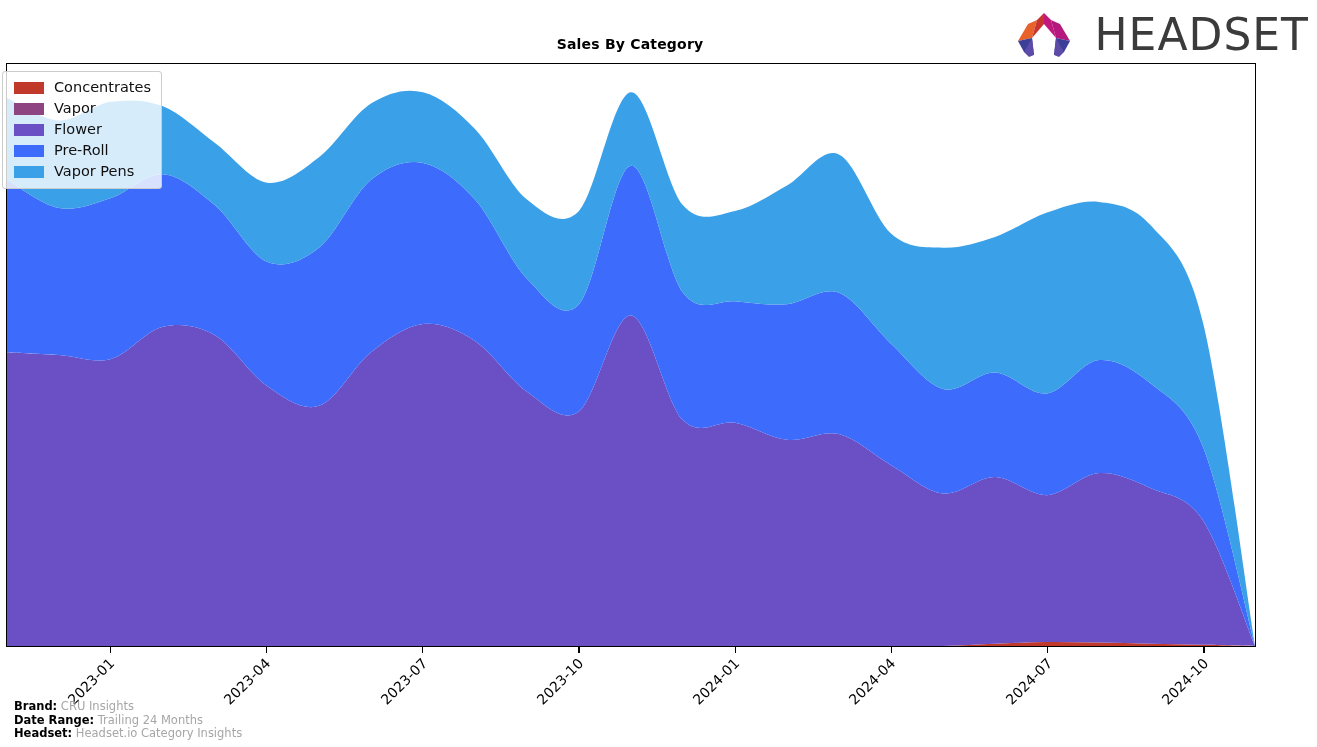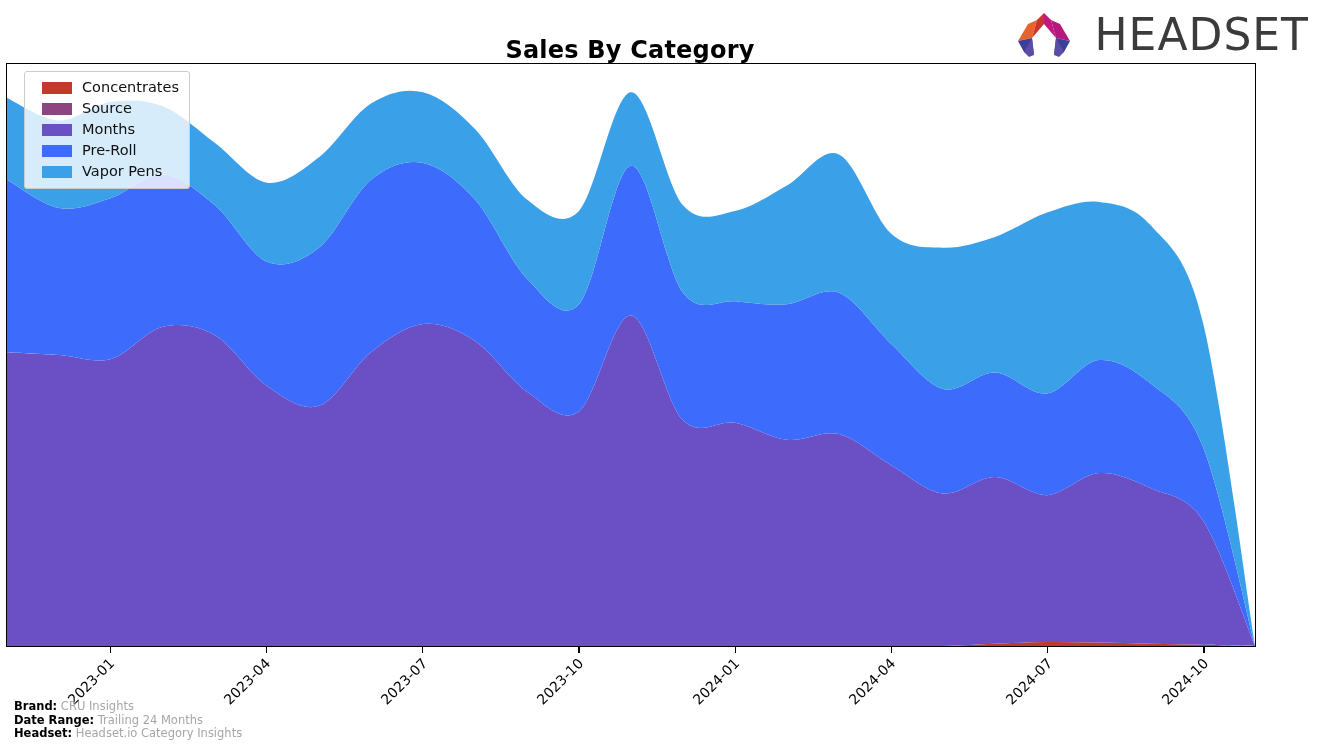--- a/index.html
+++ b/index.html
@@ -16,21 +16,21 @@
     overflow: hidden;
   }
 
   
   #chart-title {
     position: absolute;
     left: 0;
     top: 36px;
     width: 1260px;
     text-align: center;
-    font-size: 24px;
+    font-size: 14px;
     font-weight: bold;
     color: #000000;
     letter-spacing: 0.2px;
   }
 
   #brand-logo {
     position: absolute;
     right: 8px;
     top: 8px;
     height: 54px;
@@ -58,26 +58,26 @@
     border: 1.3px solid #000000;
     box-sizing: border-box;
     background: #ffffff;
     overflow: hidden;
   }
   #plot-svg { display: block; width: 100%; height: 100%; }
 
   
   #chart-legend {
     position: absolute;
-    left: 24px;
+    left: 2px;
     top: 71px;
     background: rgba(255,255,255,0.80);
     border: 1px solid #cccccc;
     border-radius: 3px;
-    padding: 5px 10px 6px 17px;
+    padding: 5px 10px 6px 11px;
     z-index: 5;
   }
   .legend-row {
     display: flex;
     align-items: center;
     height: 21px;
   }
   .legend-swatch {
     width: 30px;
     height: 12px;
@@ -163,25 +163,25 @@
     </svg>
 </div>
 
 <div id="chart-legend">
     <div class="legend-row">
       <span class="legend-swatch" style="background: rgb(192, 57, 43);"></span>
       <span class="legend-label">Concentrates</span>
     </div>
     <div class="legend-row">
       <span class="legend-swatch" style="background: rgb(142, 68, 128);"></span>
-      <span class="legend-label">Source</span>
+      <span class="legend-label">Vapor</span>
     </div>
     <div class="legend-row">
       <span class="legend-swatch" style="background: rgb(107, 79, 196);"></span>
-      <span class="legend-label">Months</span>
+      <span class="legend-label">Flower</span>
     </div>
     <div class="legend-row">
       <span class="legend-swatch" style="background: rgb(61, 107, 251);"></span>
       <span class="legend-label">Pre-Roll</span>
     </div>
     <div class="legend-row">
       <span class="legend-swatch" style="background: rgb(58, 160, 232);"></span>
       <span class="legend-label">Vapor Pens</span>
     </div>
   </div>

